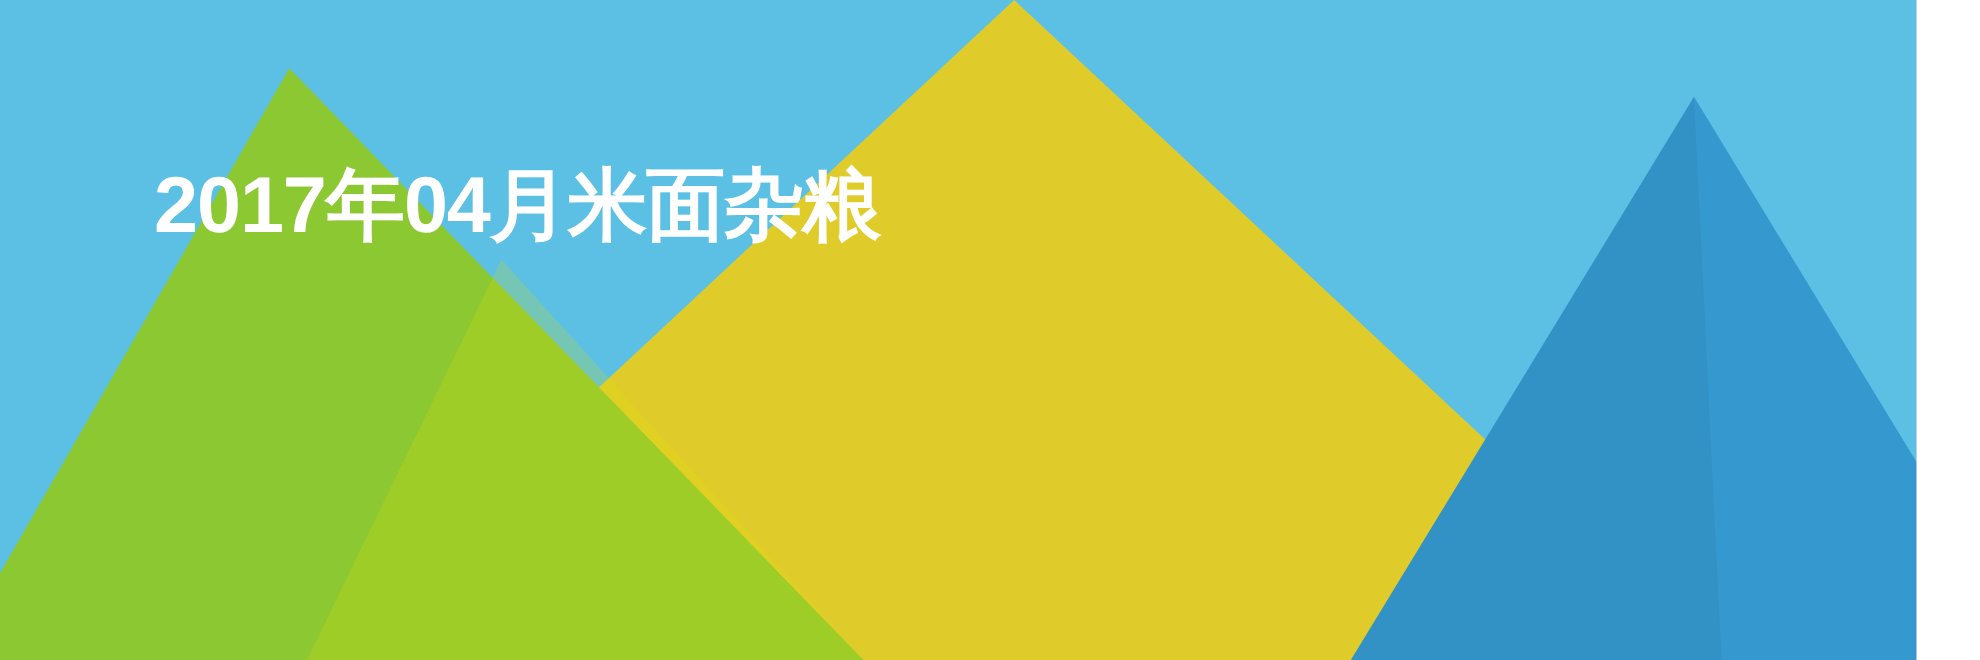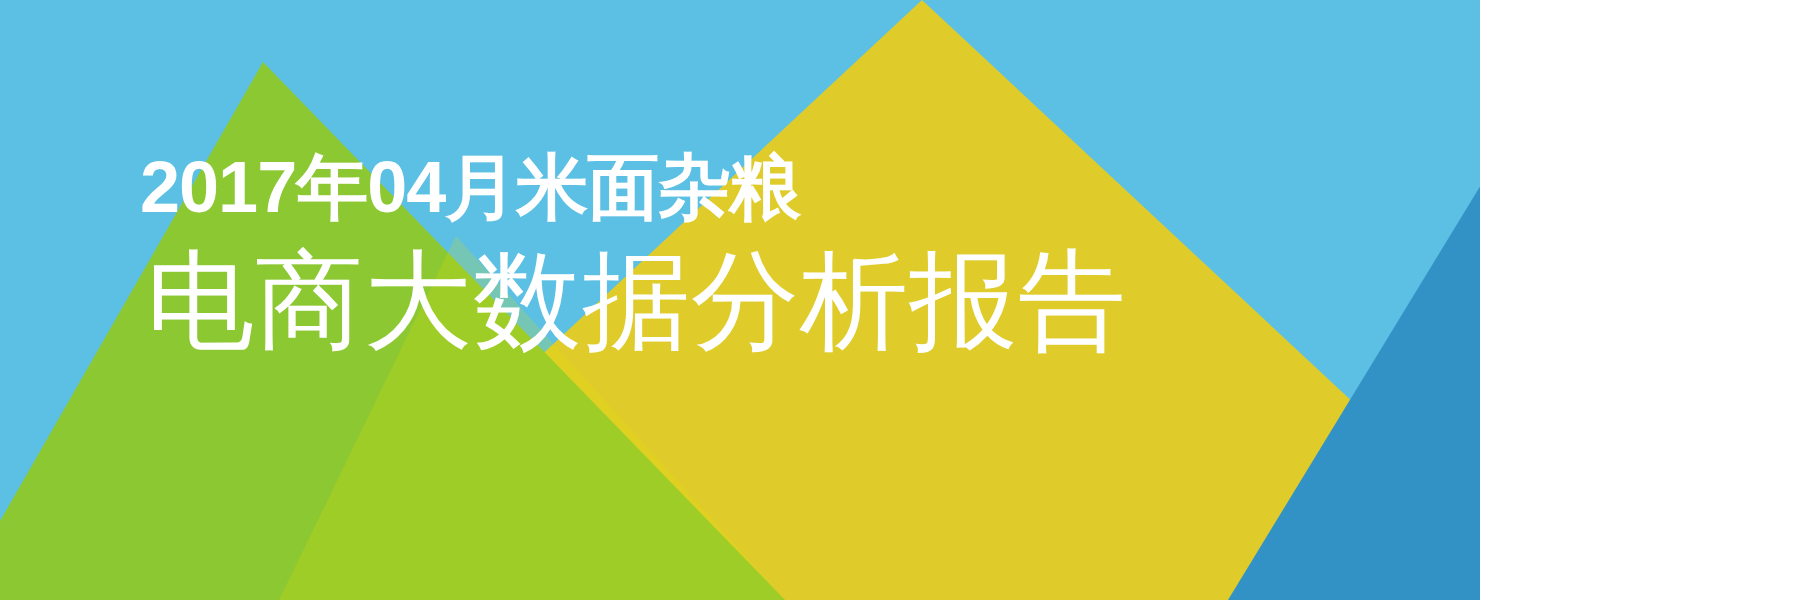--- a/index.html
+++ b/index.html
@@ -3,21 +3,21 @@
 <meta charset="utf-8">
 <title>Report Cover</title>
 <style>
   html, body {
     margin: 0;
     padding: 0;
     background: #ffffff;
   }
   #cover {
     position: relative;
-    width: 1480px;
+    width: 1742px;
     height: 600px;
     overflow: hidden;
     background: #701a75;
     font-family: "Liberation Sans", "DejaVu Sans", sans-serif;
   }
   #cover svg.bg-layer {
     position: absolute;
     inset: 0;
     width: 1800px;
     height: 600px;
@@ -76,16 +76,15 @@
 
     <polygon points="279,600 785,600 263,62 263,62" fill="#DFCC2B" opacity="0.0"></polygon>
     <polygon points="456,236 785,600 279,600" fill="#E8E000" opacity="0.20"></polygon>
 
     <polygon points="1540,88 1228,600 1160,600 1470,88" fill="#000000" opacity="0.0"></polygon>
 
   </svg>
 
   <div class="title-block">
     <div class="title-line-1">2017年04月米面杂粮</div>
-    <div class="title-line-2">电商大数据分析报告</div>
   </div>
 
 </div>
 
 </body></html>

